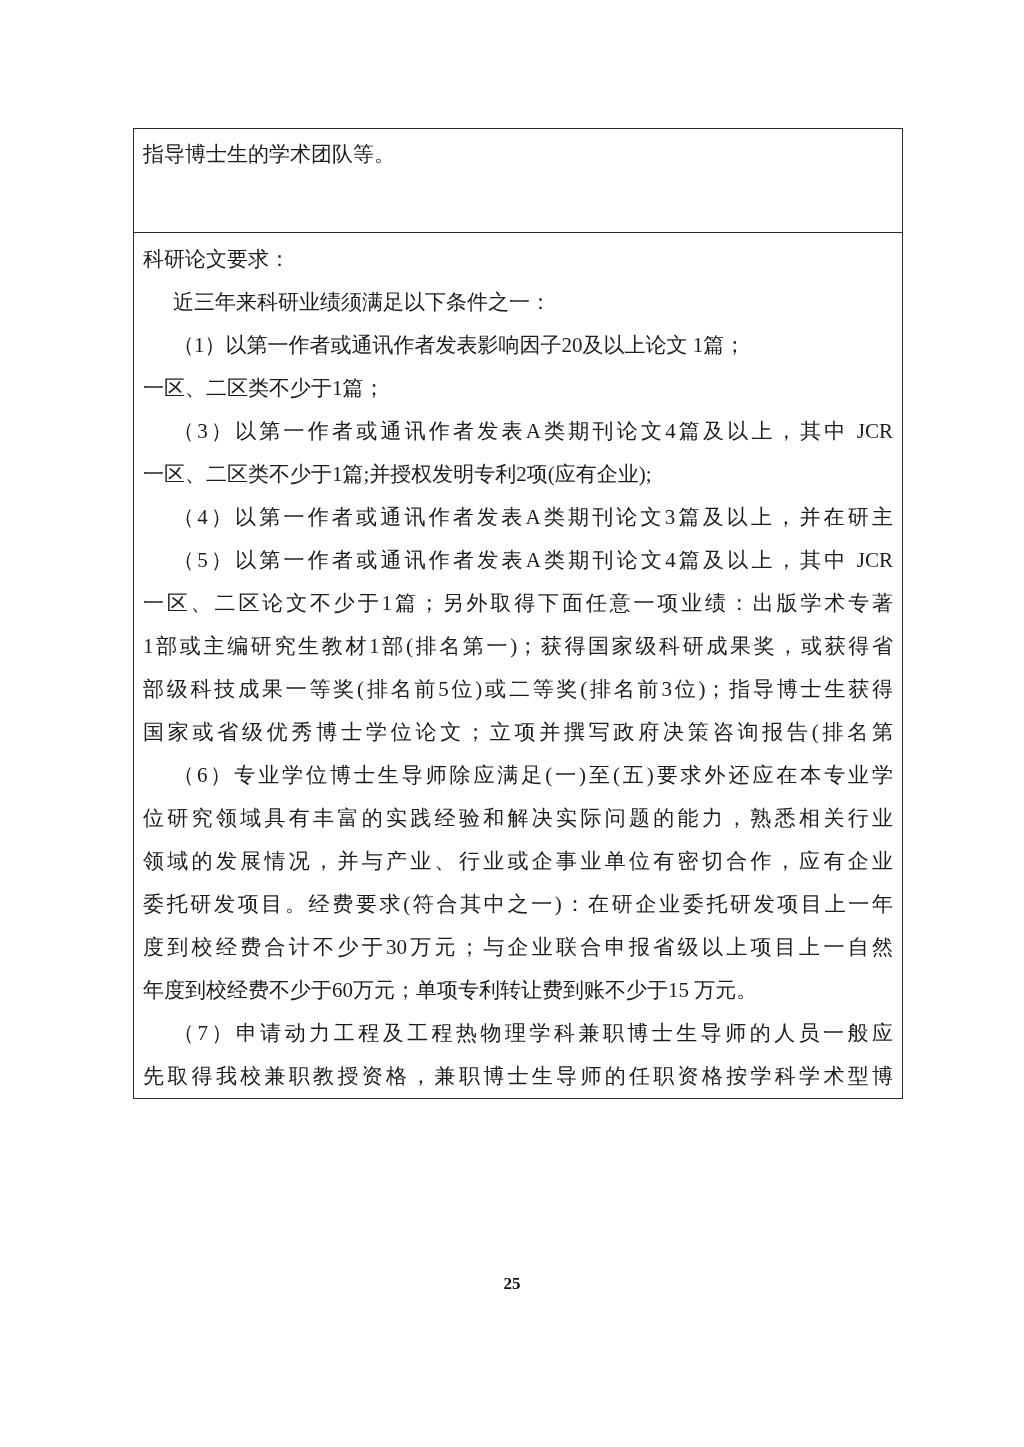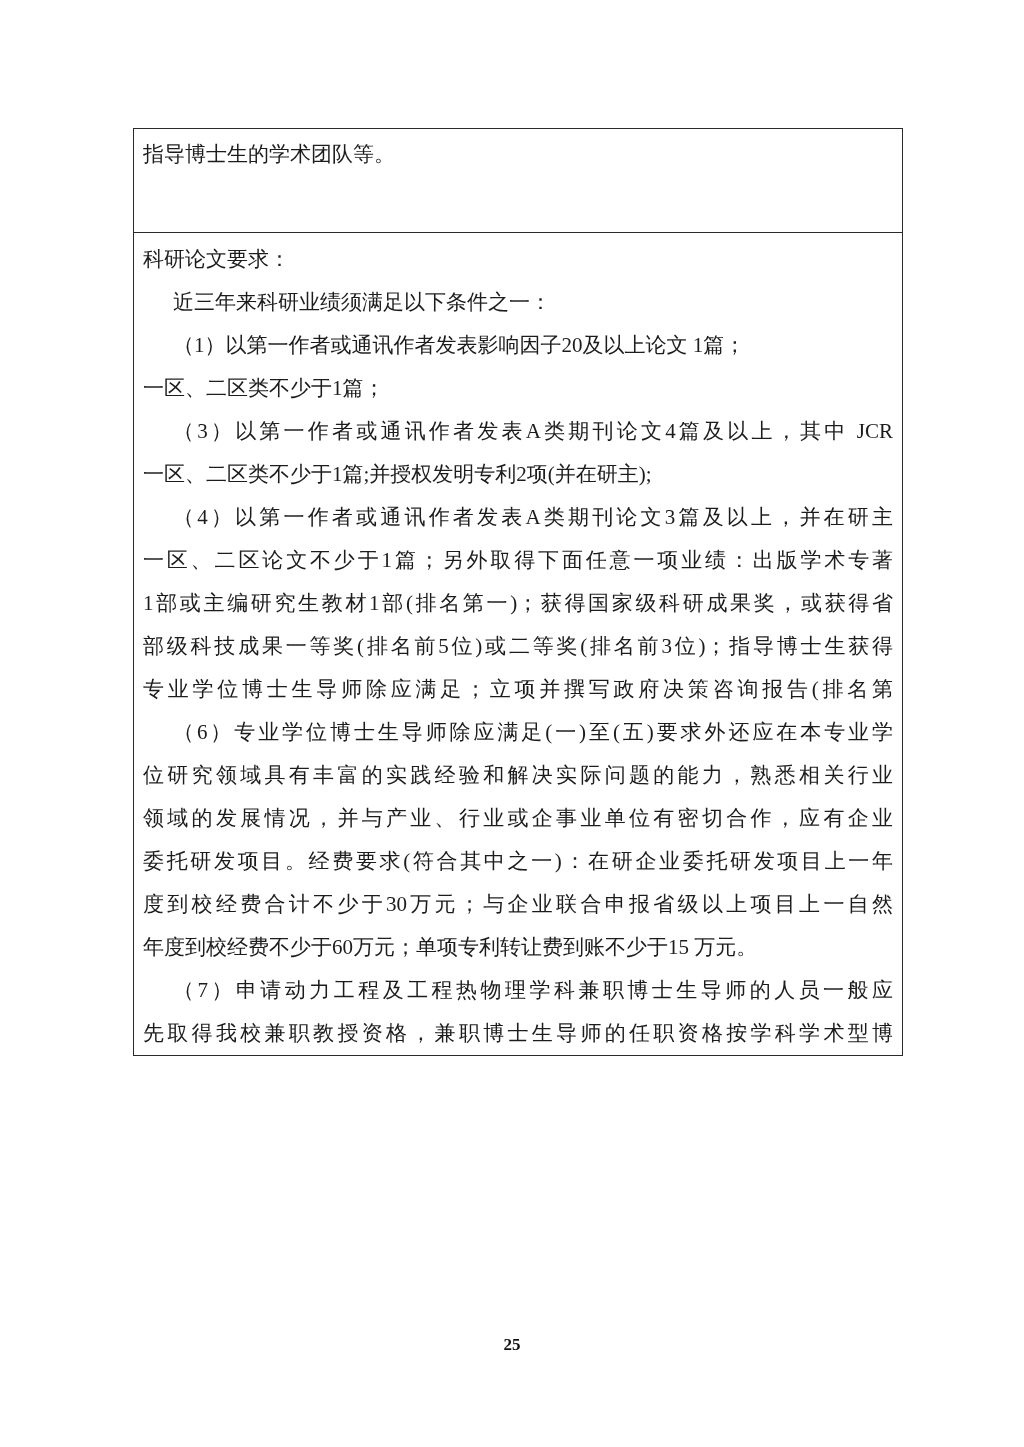--- a/index.html
+++ b/index.html
@@ -47,21 +47,21 @@
   }
   .line.fill {
     text-align: justify;
     text-align-last: justify;
   }
   .line.indent {
     text-indent: 30px;
   }
   .page-number {
     position: absolute;
-    top: 1335px;
+    top: 1274px;
     left: 0;
     width: 1024px;
     text-align: center;
     font-size: 17px;
     font-weight: bold;
     color: #111111;
   }
 </style>
 </head>
 <body>
@@ -70,26 +70,27 @@
   <div class="doc-table">
     <div class="cell cell-top">
       <div class="line">指导博士生的学术团队等。</div>
     </div>
     <div class="cell cell-main" id="main-cell">
         <div class="line">科研论文要求：</div>
         <div class="line indent">近三年来科研业绩须满足以下条件之一：</div>
         <div class="line indent">（1）以第一作者或通讯作者发表影响因子20及以上论文 1篇；</div>
         <div class="line">一区、二区类不少于1篇；</div>
         <div class="line indent fill">（3）以第一作者或通讯作者发表A类期刊论文4篇及以上，其中 JCR</div>
-        <div class="line">一区、二区类不少于1篇;并授权发明专利2项(并在研主);</div>
+        <div class="line">一区、二区类不少于1篇;并授权发明专利2项(应有企业);</div>
         <div class="line indent fill">（4）以第一作者或通讯作者发表A类期刊论文3篇及以上，并在研主</div>
+        <div class="line indent fill">（5）以第一作者或通讯作者发表A类期刊论文4篇及以上，其中 JCR</div>
         <div class="line fill">一区、二区论文不少于1篇；另外取得下面任意一项业绩：出版学术专著</div>
         <div class="line fill">1部或主编研究生教材1部(排名第一)；获得国家级科研成果奖，或获得省</div>
         <div class="line fill">部级科技成果一等奖(排名前5位)或二等奖(排名前3位)；指导博士生获得</div>
-        <div class="line fill">专业学位博士生导师除应满足；立项并撰写政府决策咨询报告(排名第</div>
+        <div class="line fill">国家或省级优秀博士学位论文；立项并撰写政府决策咨询报告(排名第</div>
         <div class="line indent fill">（6）专业学位博士生导师除应满足(一)至(五)要求外还应在本专业学</div>
         <div class="line fill">位研究领域具有丰富的实践经验和解决实际问题的能力，熟悉相关行业</div>
         <div class="line fill">领域的发展情况，并与产业、行业或企事业单位有密切合作，应有企业</div>
         <div class="line fill">委托研发项目。经费要求(符合其中之一)：在研企业委托研发项目上一年</div>
         <div class="line fill">度到校经费合计不少于30万元；与企业联合申报省级以上项目上一自然</div>
         <div class="line">年度到校经费不少于60万元；单项专利转让费到账不少于15 万元。</div>
         <div class="line indent fill">（7）申请动力工程及工程热物理学科兼职博士生导师的人员一般应</div>
         <div class="line fill">先取得我校兼职教授资格，兼职博士生导师的任职资格按学科学术型博</div>
       </div>
   </div>

